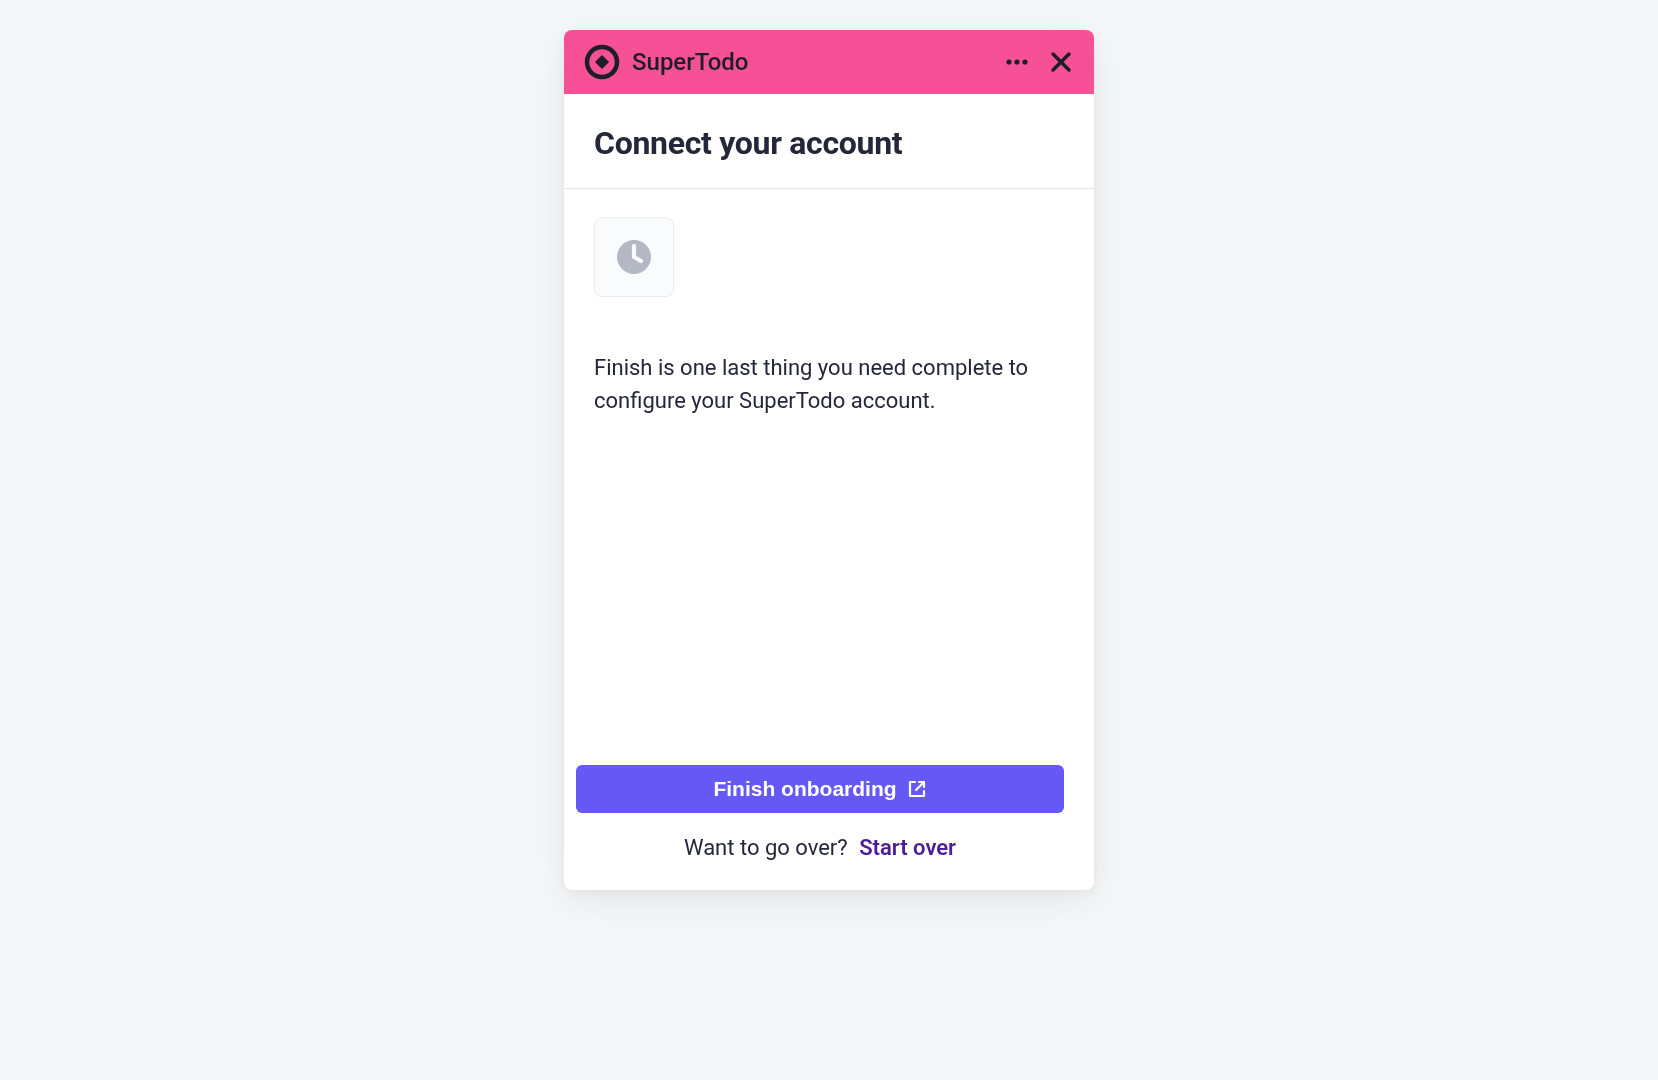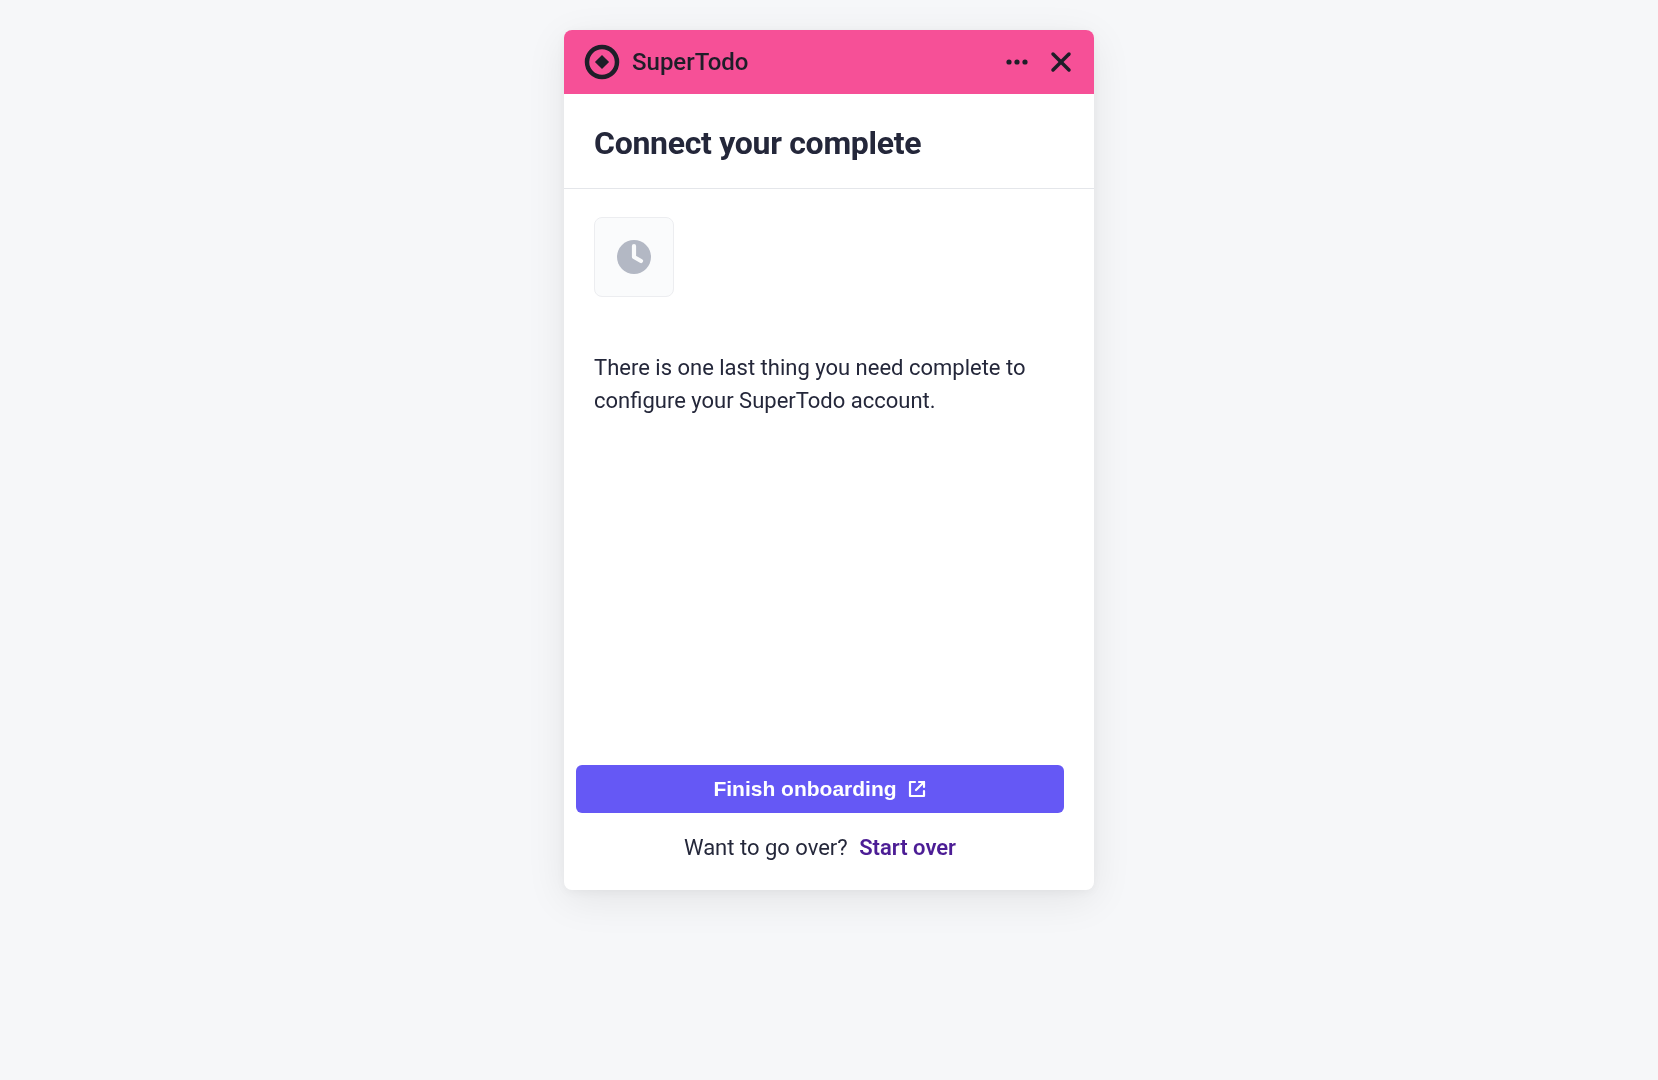--- a/index.html
+++ b/index.html
@@ -166,31 +166,31 @@
       <button class="close-button">
         <svg viewBox="0 0 26 26">
           <line x1="5" y1="5" x2="21" y2="21" stroke="#1e1e28" stroke-width="3.5" stroke-linecap="round"></line>
           <line x1="21" y1="5" x2="5" y2="21" stroke="#1e1e28" stroke-width="3.5" stroke-linecap="round"></line>
         </svg>
       </button>
     </div>
   </div>
 
   <div class="title-section">
-    <h1>Connect your complete</h1>
+    <h1>Connect your account</h1>
   </div>
 
   <div class="content-section">
     <div class="icon-card">
       <svg viewBox="0 0 40 40">
         <circle cx="20" cy="20" r="17" fill="#b3b8c4"></circle>
         <path d="M 20 9 L 20 20 L 27 24" stroke="#fafbfc" stroke-width="4.2" stroke-linecap="round" stroke-linejoin="round" fill="none"></path>
       </svg>
     </div>
-    <p class="description">There is one last thing you need complete to configure your SuperTodo account.</p>
+    <p class="description">Finish is one last thing you need complete to configure your SuperTodo account.</p>
   </div>
 
   <div class="footer-section">
     <button class="primary-button">
       <span>Finish onboarding</span>
       <svg viewBox="0 0 20 20">
         <path d="M 8 3 L 3 3 L 3 17 L 17 17 L 17 12" stroke="#fff" stroke-width="2.2" fill="none" stroke-linecap="round" stroke-linejoin="round"></path>
         <path d="M 12 3 L 17 3 L 17 8" stroke="#fff" stroke-width="2.2" fill="none" stroke-linecap="round" stroke-linejoin="round"></path>
         <line x1="17" y1="3" x2="9" y2="11" stroke="#fff" stroke-width="2.2" stroke-linecap="round"></line>
       </svg>

